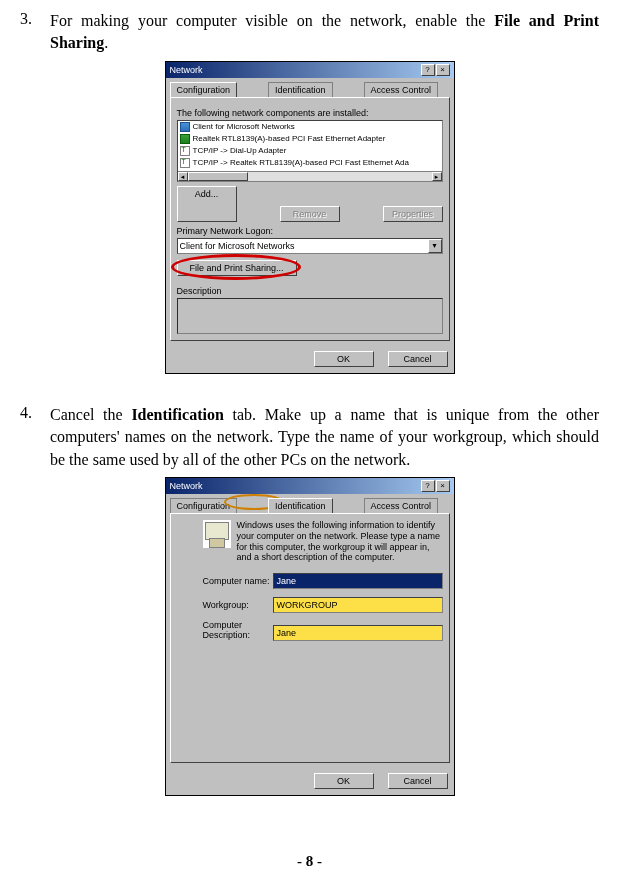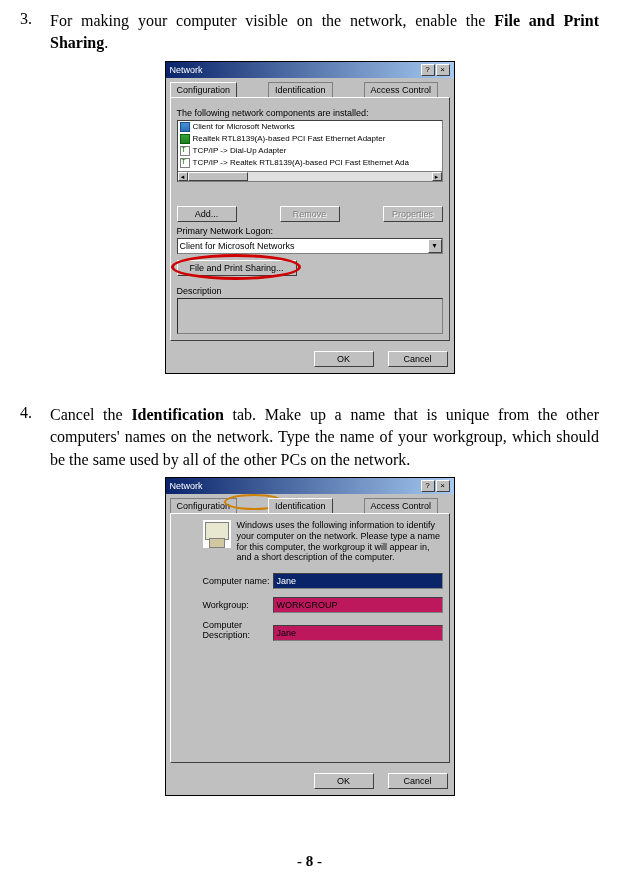--- a/index.html
+++ b/index.html
@@ -86,21 +86,21 @@
     .listitem { display:flex; align-items:center; padding: 0 2px; height: 12px; white-space: nowrap; }
     .li-icon { width:10px; height:10px; margin-right:3px; display:inline-block; }
     .li-icon.client { background: linear-gradient(#4a90d9,#2a70b9); border:1px solid #1a5090; }
     .li-icon.adapter { background: linear-gradient(#3aa03a,#1a801a); border:1px solid #0a600a; }
     .li-icon.proto { background: #fff; border:1px solid #808080; position:relative; }
     .li-icon.proto::after { content:"T"; position:absolute; left:1px; top:-1px; font-size:7px; color:#008000; }
     .scrollbar-h { position:absolute; bottom:0; left:0; right:0; height:10px; background:#dfdfdf; border-top:1px solid #808080; }
     .scrollbar-h .thumb { position:absolute; left:10px; width:60px; top:0; bottom:0; background:#c0c0c0; border:1px solid #fff; border-right-color:#404040; border-bottom-color:#404040; }
     .scrollbar-h .arrow { position:absolute; width:10px; top:0; bottom:0; background:#c0c0c0; border:1px solid #fff; border-right-color:#404040; border-bottom-color:#404040; text-align:center; font-size:7px; line-height:8px; }
     .scrollbar-h .arrow.left{ left:0; } .scrollbar-h .arrow.right{ right:0; }
-    .btnrow { display:flex; justify-content: space-between; margin: 4px 0; align-items: flex-end; }
+    .btnrow { display:flex; justify-content: space-between; margin: 4px 0; }
     .btn {
       background:#c0c0c0;
       border:1px solid #fff;
       border-right-color:#404040;
       border-bottom-color:#404040;
       font-size:9px;
       padding:2px 8px;
       text-align:center;
       min-width: 60px;
     }
@@ -153,21 +153,21 @@
     }
     .info-icon::after {
       content:""; position:absolute; left:6px; top:18px; width:14px; height:8px;
       background:#d0c8a0; border:1px solid #808080;
     }
     .info-text { font-size:9px; line-height:1.2; }
     .form-row { display:flex; align-items:center; margin-bottom:8px; }
     .form-label { width:70px; font-size:9px; }
     .form-input {
       flex:1;
-      background:#be185d;
+      background:#fde047;
       border:1px solid #808080;
       border-top-color:#404040;
       border-left-color:#404040;
       height:16px;
       padding:0 3px;
       font-size:9px;
       line-height:14px;
     }
     .form-input.selected { background:#0a246a; color:#fff; }
     .page-number {

